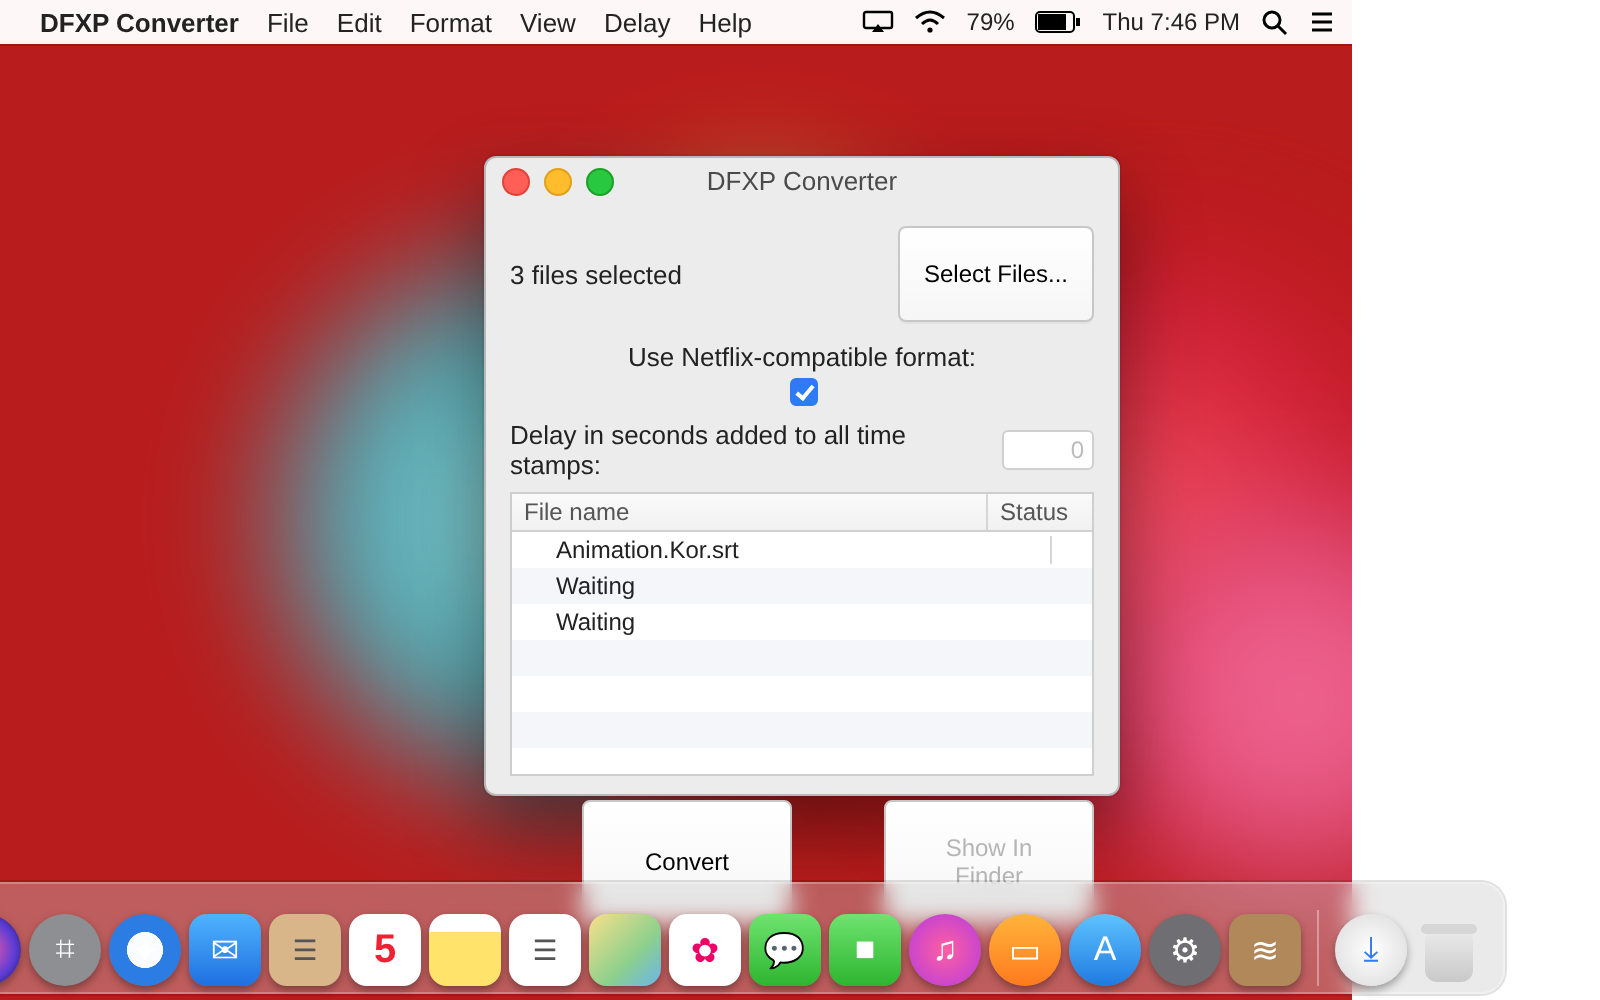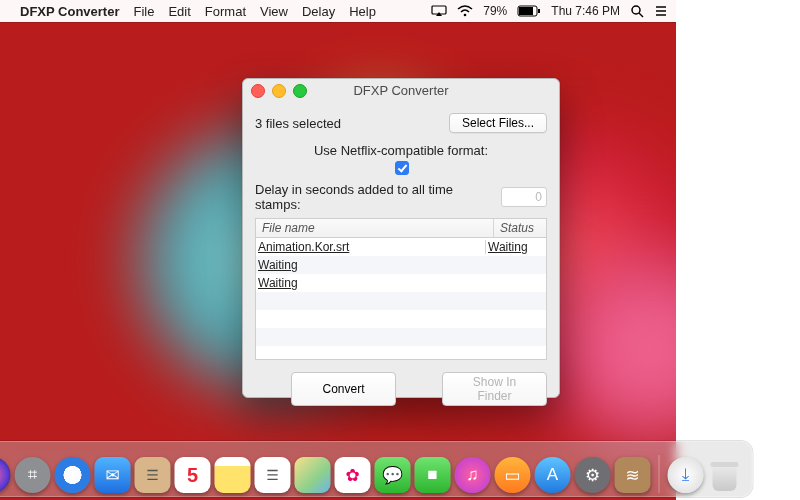--- a/index.html
+++ b/index.html
@@ -24,37 +24,37 @@
   #win{position:absolute;left:242px;top:78px;width:316px;height:318px;background:#ececec;border:1px solid #b8b8b8;border-radius:6px;box-shadow:0 18px 40px rgba(0,0,0,.45),0 0 0 1px rgba(0,0,0,.05);} 
   #titlebar{height:22px;display:flex;align-items:center;justify-content:center;position:relative;font-size:13px;color:#4a4a4a;}
   #traffic{position:absolute;left:8px;top:5px;display:flex;gap:7px;}
   .tl{width:12px;height:12px;border-radius:50%;}
   .tl.r{background:#ff5f57;border:1px solid #e24238;}
   .tl.y{background:#ffbd2e;border:1px solid #e1a116;}
   .tl.g{background:#28c840;border:1px solid #1ba125;}
   #content{padding:8px 12px 10px 12px;}
   .row{display:flex;align-items:center;margin:4px 0;}
   .row .gap{flex:1;}
-  .mac-btn{background:linear-gradient(#fff,#f6f6f6);border:1px solid #c7c7c7;border-radius:4px;padding:2px 12px;font-size:12px;box-shadow:0 1px 0 rgba(0,0,0,.04);margin-left:36px;} 
+  .mac-btn{background:linear-gradient(#fff,#f6f6f6);border:1px solid #c7c7c7;border-radius:4px;padding:16px 12px;font-size:12px;box-shadow:0 1px 0 rgba(0,0,0,.04);margin-left:36px;} 
   .mac-btn.disabled{color:#b5b5b5;}
   .mac-btn.wide{width:110px;text-align:center;}
   .chk{appearance:none;width:14px;height:14px;border:1px solid #bcbcbc;border-radius:3px;background:#fff;position:relative;}
   .chk:checked{background:#2f7bf6;border-color:#2f7bf6;}
   .chk:checked:after{content:"";position:absolute;left:4px;top:1px;width:3px;height:7px;border:solid #fff;border-width:0 2px 2px 0;transform:rotate(40deg);} 
   .numfield{width:36px;height:18px;border:1px solid #cfcfcf;border-radius:3px;background:#fff;text-align:right;padding:0 4px;font-size:12px;color:#999;}
   .numfield[disabled]{background:#fff;color:#bbb;}
   
   #table{margin-top:6px;border:1px solid #cfcfcf;border-radius:0;background:#fff;height:140px;overflow:hidden;font-size:12px;}
   #thead{display:flex;background:linear-gradient(#fafafa,#f1f1f1);border-bottom:1px solid #d0d0d0;color:#555;}
-  #thead div{padding:2px 6px;font-style:italic;}
+  #thead div{padding:2px 6px;}
   .col-name{flex:0 0 225px;border-right:1px solid #d6d6d6;}
   .col-status{flex:1;}
   #tbody .trow{display:flex;height:18px;align-items:center;}
   #tbody .trow:nth-child(even){background:#f4f6fa;}
-  #tbody .trow div{padding:0 2px;overflow:hidden;text-overflow:ellipsis;white-space:nowrap;text-decoration:underline;}
+  #tbody .trow div{padding:0 22px;overflow:hidden;text-overflow:ellipsis;white-space:nowrap;}
   #tbody .fill{height:18px;}
   #tbody .fill:nth-child(even){background:#f4f6fa;}
   #footer{display:flex;justify-content:flex-start;gap:10px;margin-top:12px;}
   
   #dock{position:absolute;left:50%;bottom:3px;transform:translateX(-50%);height:48px;display:flex;align-items:flex-end;padding:3px 8px;background:rgba(200,200,200,.38);border:1px solid rgba(255,255,255,.25);border-radius:12px;backdrop-filter:blur(6px);box-shadow:0 0 0 1px rgba(0,0,0,.12);} 
   .dock-sep{width:1px;height:38px;background:rgba(255,255,255,.35);margin:0 6px;}
   .dicon{width:36px;height:36px;margin:0 2px;border-radius:9px;display:flex;align-items:center;justify-content:center;color:#fff;font-size:17px;box-shadow:0 2px 4px rgba(0,0,0,.35);} 
   .dicon.round{border-radius:50%;}
   .dtrash{width:34px;height:36px;margin:0 2px;position:relative;}
   .dtrash:before{content:"";position:absolute;left:5px;right:5px;top:9px;bottom:2px;background:linear-gradient(#e9e9e9,#c9c9c9);border-radius:4px 4px 6px 6px;}

